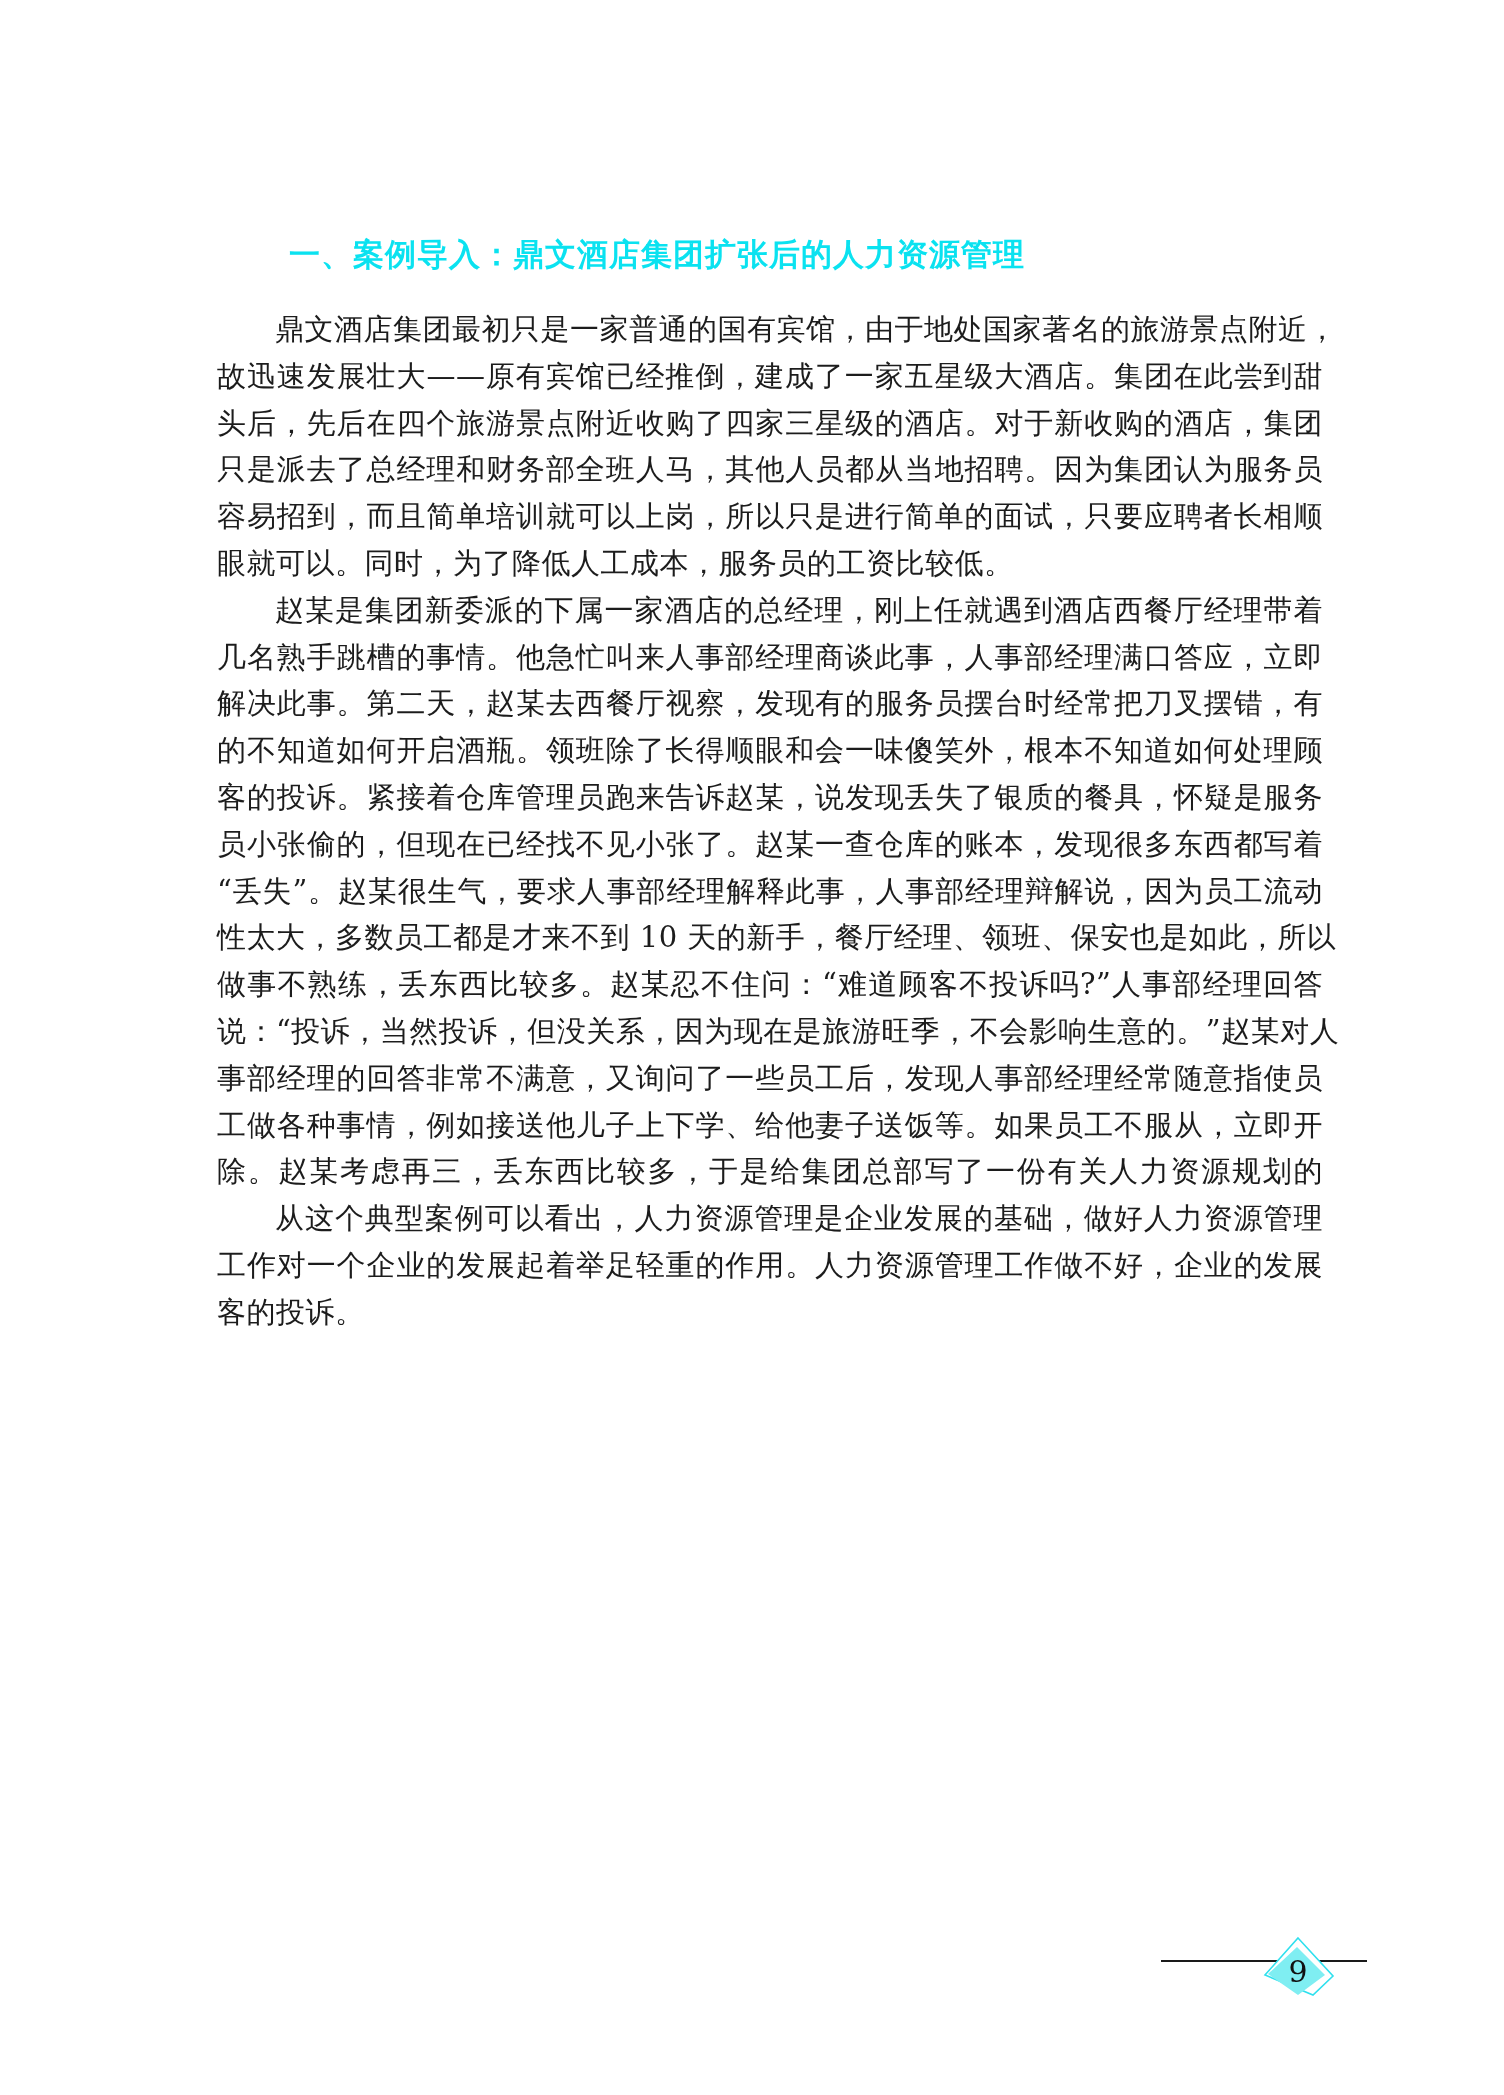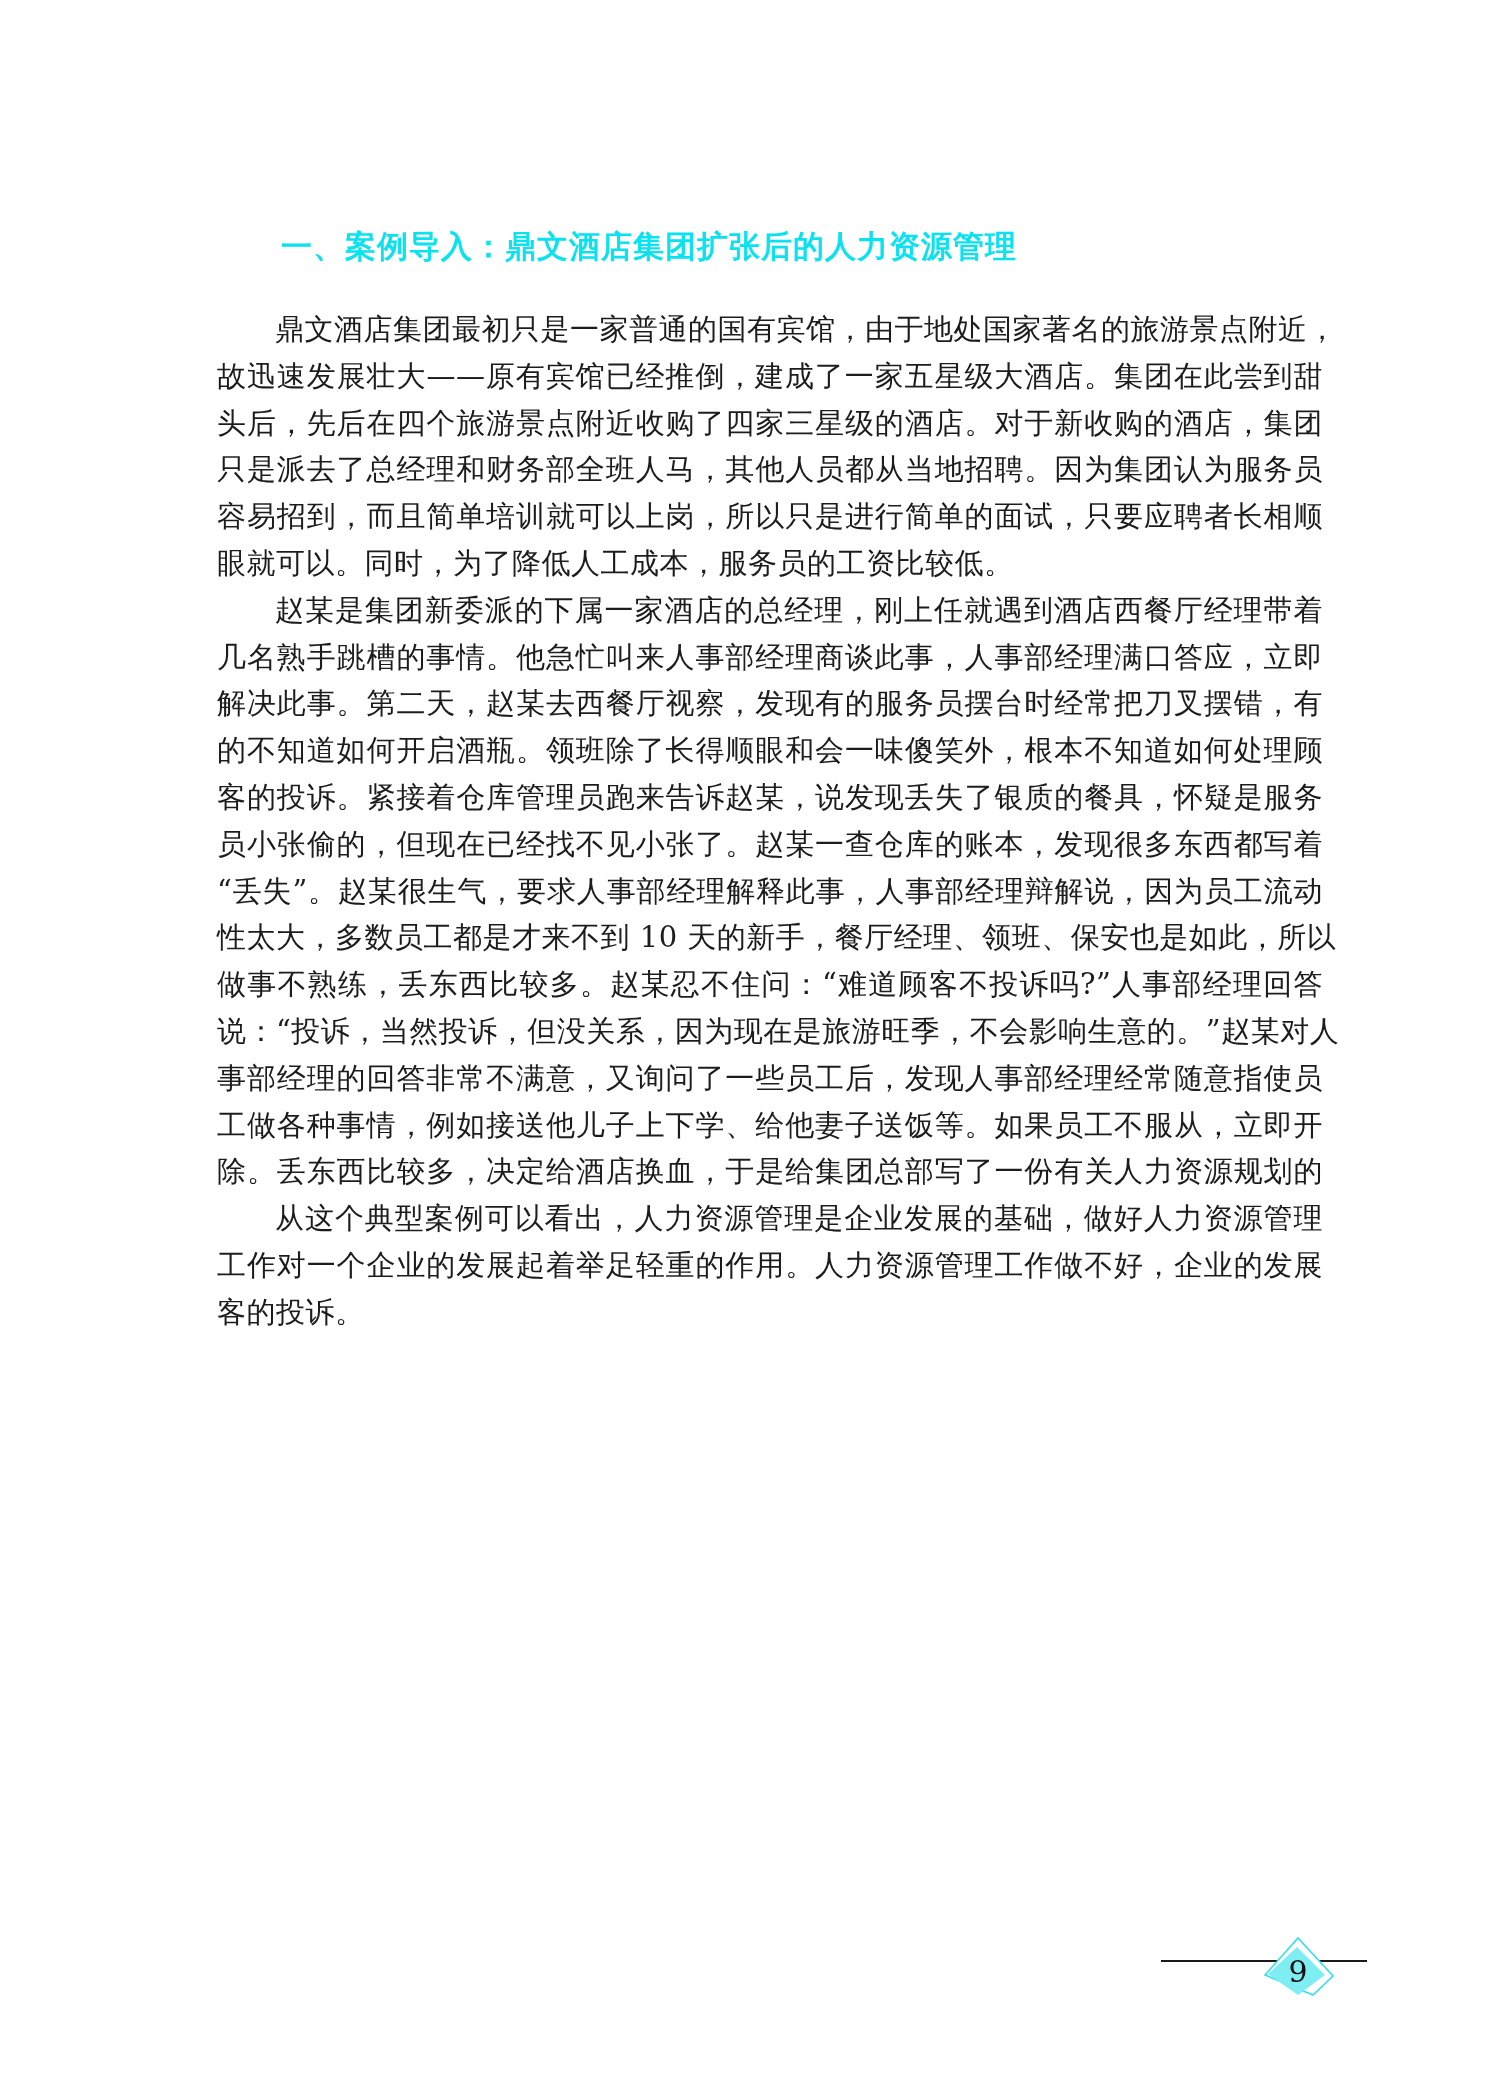--- a/index.html
+++ b/index.html
@@ -9,21 +9,21 @@
     position: relative;
     overflow: hidden;
     font-family: "DejaVu Serif", "Liberation Serif", serif;
   }
   .page { position: absolute; inset: 0; }
 
   
   .heading {
     position: absolute;
     left: 217px; top: 224px; width: 1106px;
-    margin: 0;
+    margin: 8px;
     padding-left: 64px;
     font-family: "DejaVu Sans", "Liberation Sans", sans-serif;
     font-weight: 700;
     font-size: 31px;
     line-height: 44px;
     letter-spacing: 1px;
     color: #0ae2f0;
   }
 
   
@@ -84,21 +84,21 @@
     <div class="line">解决此事。第二天，赵某去西餐厅视察，发现有的服务员摆台时经常把刀叉摆错，有</div>
     <div class="line">的不知道如何开启酒瓶。领班除了长得顺眼和会一味傻笑外，根本不知道如何处理顾</div>
     <div class="line">客的投诉。紧接着仓库管理员跑来告诉赵某，说发现丢失了银质的餐具，怀疑是服务</div>
     <div class="line">员小张偷的，但现在已经找不见小张了。赵某一查仓库的账本，发现很多东西都写着</div>
     <div class="line">“丢失”。赵某很生气，要求人事部经理解释此事，人事部经理辩解说，因为员工流动</div>
     <div class="line">性太大，多数员工都是才来不到 10 天的新手，餐厅经理、领班、保安也是如此，所以</div>
     <div class="line">做事不熟练，丢东西比较多。赵某忍不住问：“难道顾客不投诉吗?”人事部经理回答</div>
     <div class="line">说：“投诉，当然投诉，但没关系，因为现在是旅游旺季，不会影响生意的。”赵某对人</div>
     <div class="line">事部经理的回答非常不满意，又询问了一些员工后，发现人事部经理经常随意指使员</div>
     <div class="line">工做各种事情，例如接送他儿子上下学、给他妻子送饭等。如果员工不服从，立即开</div>
-    <div class="line">除。丢东西比较多，决定给酒店换血，于是给集团总部写了一份有关人力资源规划的</div>
+    <div class="line">除。赵某考虑再三，丢东西比较多，于是给集团总部写了一份有关人力资源规划的</div>
 
     <div class="line indent">从这个典型案例可以看出，人力资源管理是企业发展的基础，做好人力资源管理</div>
     <div class="line">工作对一个企业的发展起着举足轻重的作用。人力资源管理工作做不好，企业的发展</div>
     <div class="line last">客的投诉。</div>
   </div>
 
   <div class="footer-rule"></div>
 
   <div class="ornament">
     <svg width="74" height="66" viewBox="0 0 74 66">

